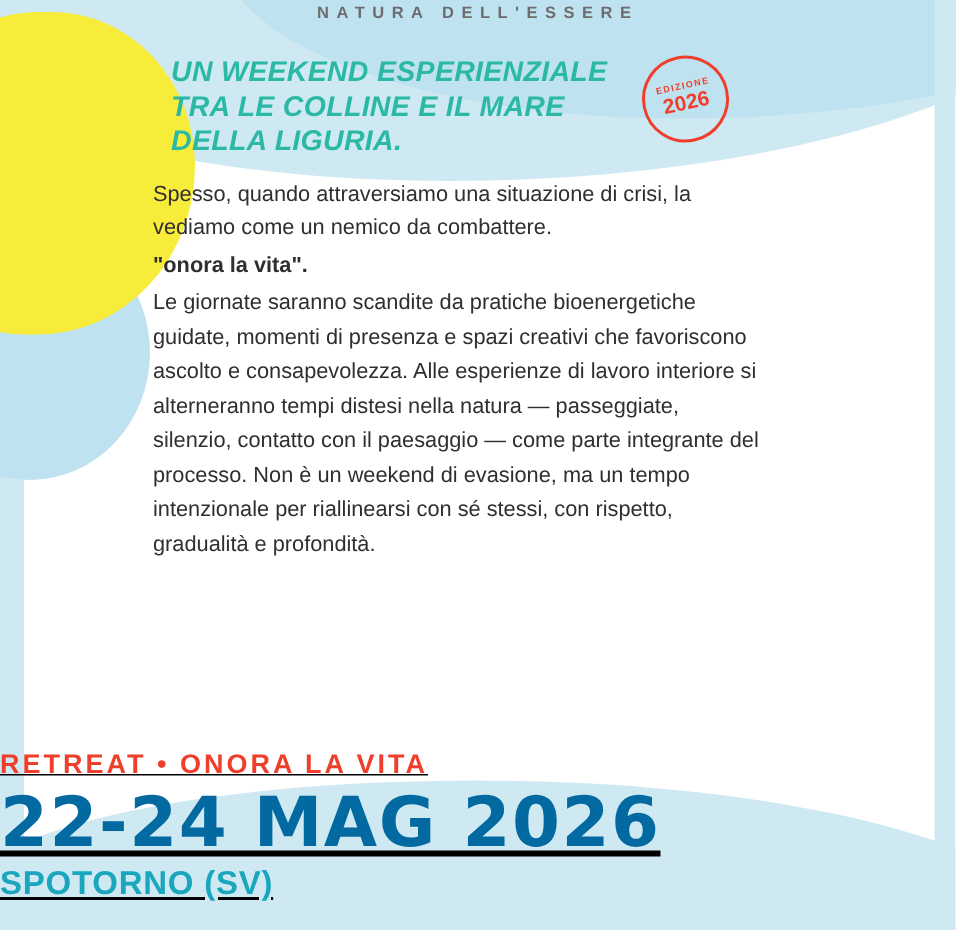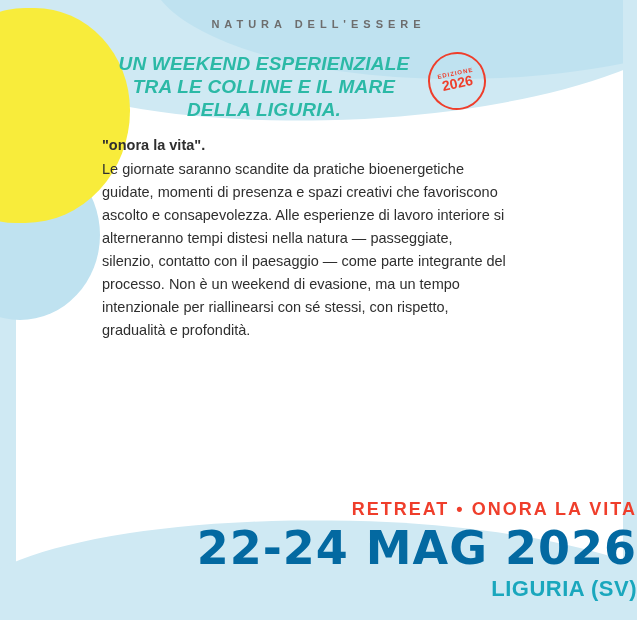--- a/index.html
+++ b/index.html
@@ -84,21 +84,21 @@
     height: 190px;
     background: #cfe9f3;
     border-radius: 55% 45% 0 0;
     transform: rotate(2deg);
   }
 
   
   .content {
     position: relative;
     z-index: 2;
-    padding: 15px 18px;
+    padding: 0 18px;
   }
 
   .eyebrow {
     text-align: center;
     color: #6d6d6d;
     font-size: 11px;
     letter-spacing: 5px;
     font-weight: bold;
     padding-top: 3px;
   }
@@ -119,21 +119,20 @@
   }
   .title-line.second {
     margin-top: 11px;
   }
 
   .subtitle-row {
     display: flex;
     align-items: flex-start;
     margin-top: 22px;
     padding-left: 96px;
-    text-align: center;
   }
   .subtitle {
     color: #2bb9a6;
     font-style: italic;
     font-weight: bold;
     font-size: 19px;
     line-height: 1.22;
     max-width: 300px;
     letter-spacing: 0.2px;
   }
@@ -175,22 +174,23 @@
   }
   .body-text .quote {
     font-weight: bold;
   }
 
   .footer {
     position: absolute;
     left: 0;
     right: 0;
     bottom: 18px;
-    text-align: right;
+    text-align: left;
     z-index: 3;
+    text-decoration: underline;
   }
   .footer-kicker {
     color: #ef3e2b;
     font-weight: bold;
     font-size: 18px;
     letter-spacing: 2px;
   }
   .footer-date {
     color: #0369a1;
     font-weight: bold;
@@ -228,23 +228,24 @@
 
   <div class="subtitle-row">
     <div class="subtitle">UN WEEKEND ESPERIENZIALE TRA LE COLLINE E IL MARE DELLA LIGURIA.</div>
     <div class="badge">
       <div class="badge-top">EDIZIONE</div>
       <div class="badge-year">2026</div>
     </div>
   </div>
 
   <div class="body-text">
+    <p>Spesso, quando attraversiamo una situazione di crisi, la vediamo come un nemico da combattere.</p>
     <p class="quote">"onora la vita".</p>
     <p>Le giornate saranno scandite da pratiche bioenergetiche guidate, momenti di presenza e spazi creativi che favoriscono ascolto e consapevolezza. Alle esperienze di lavoro interiore si alterneranno tempi distesi nella natura — passeggiate, silenzio, contatto con il paesaggio — come parte integrante del processo. Non è un weekend di evasione, ma un tempo intenzionale per riallinearsi con sé stessi, con rispetto, gradualità e profondità.</p>
   </div>
 
 </div>
 
 <div class="footer">
   <div class="footer-kicker">RETREAT • ONORA LA VITA</div>
   <div class="footer-date">22-24 MAG 2026</div>
-  <div class="footer-place">LIGURIA (SV)</div>
+  <div class="footer-place">SPOTORNO (SV)</div>
 </div>
 
 </body></html>

